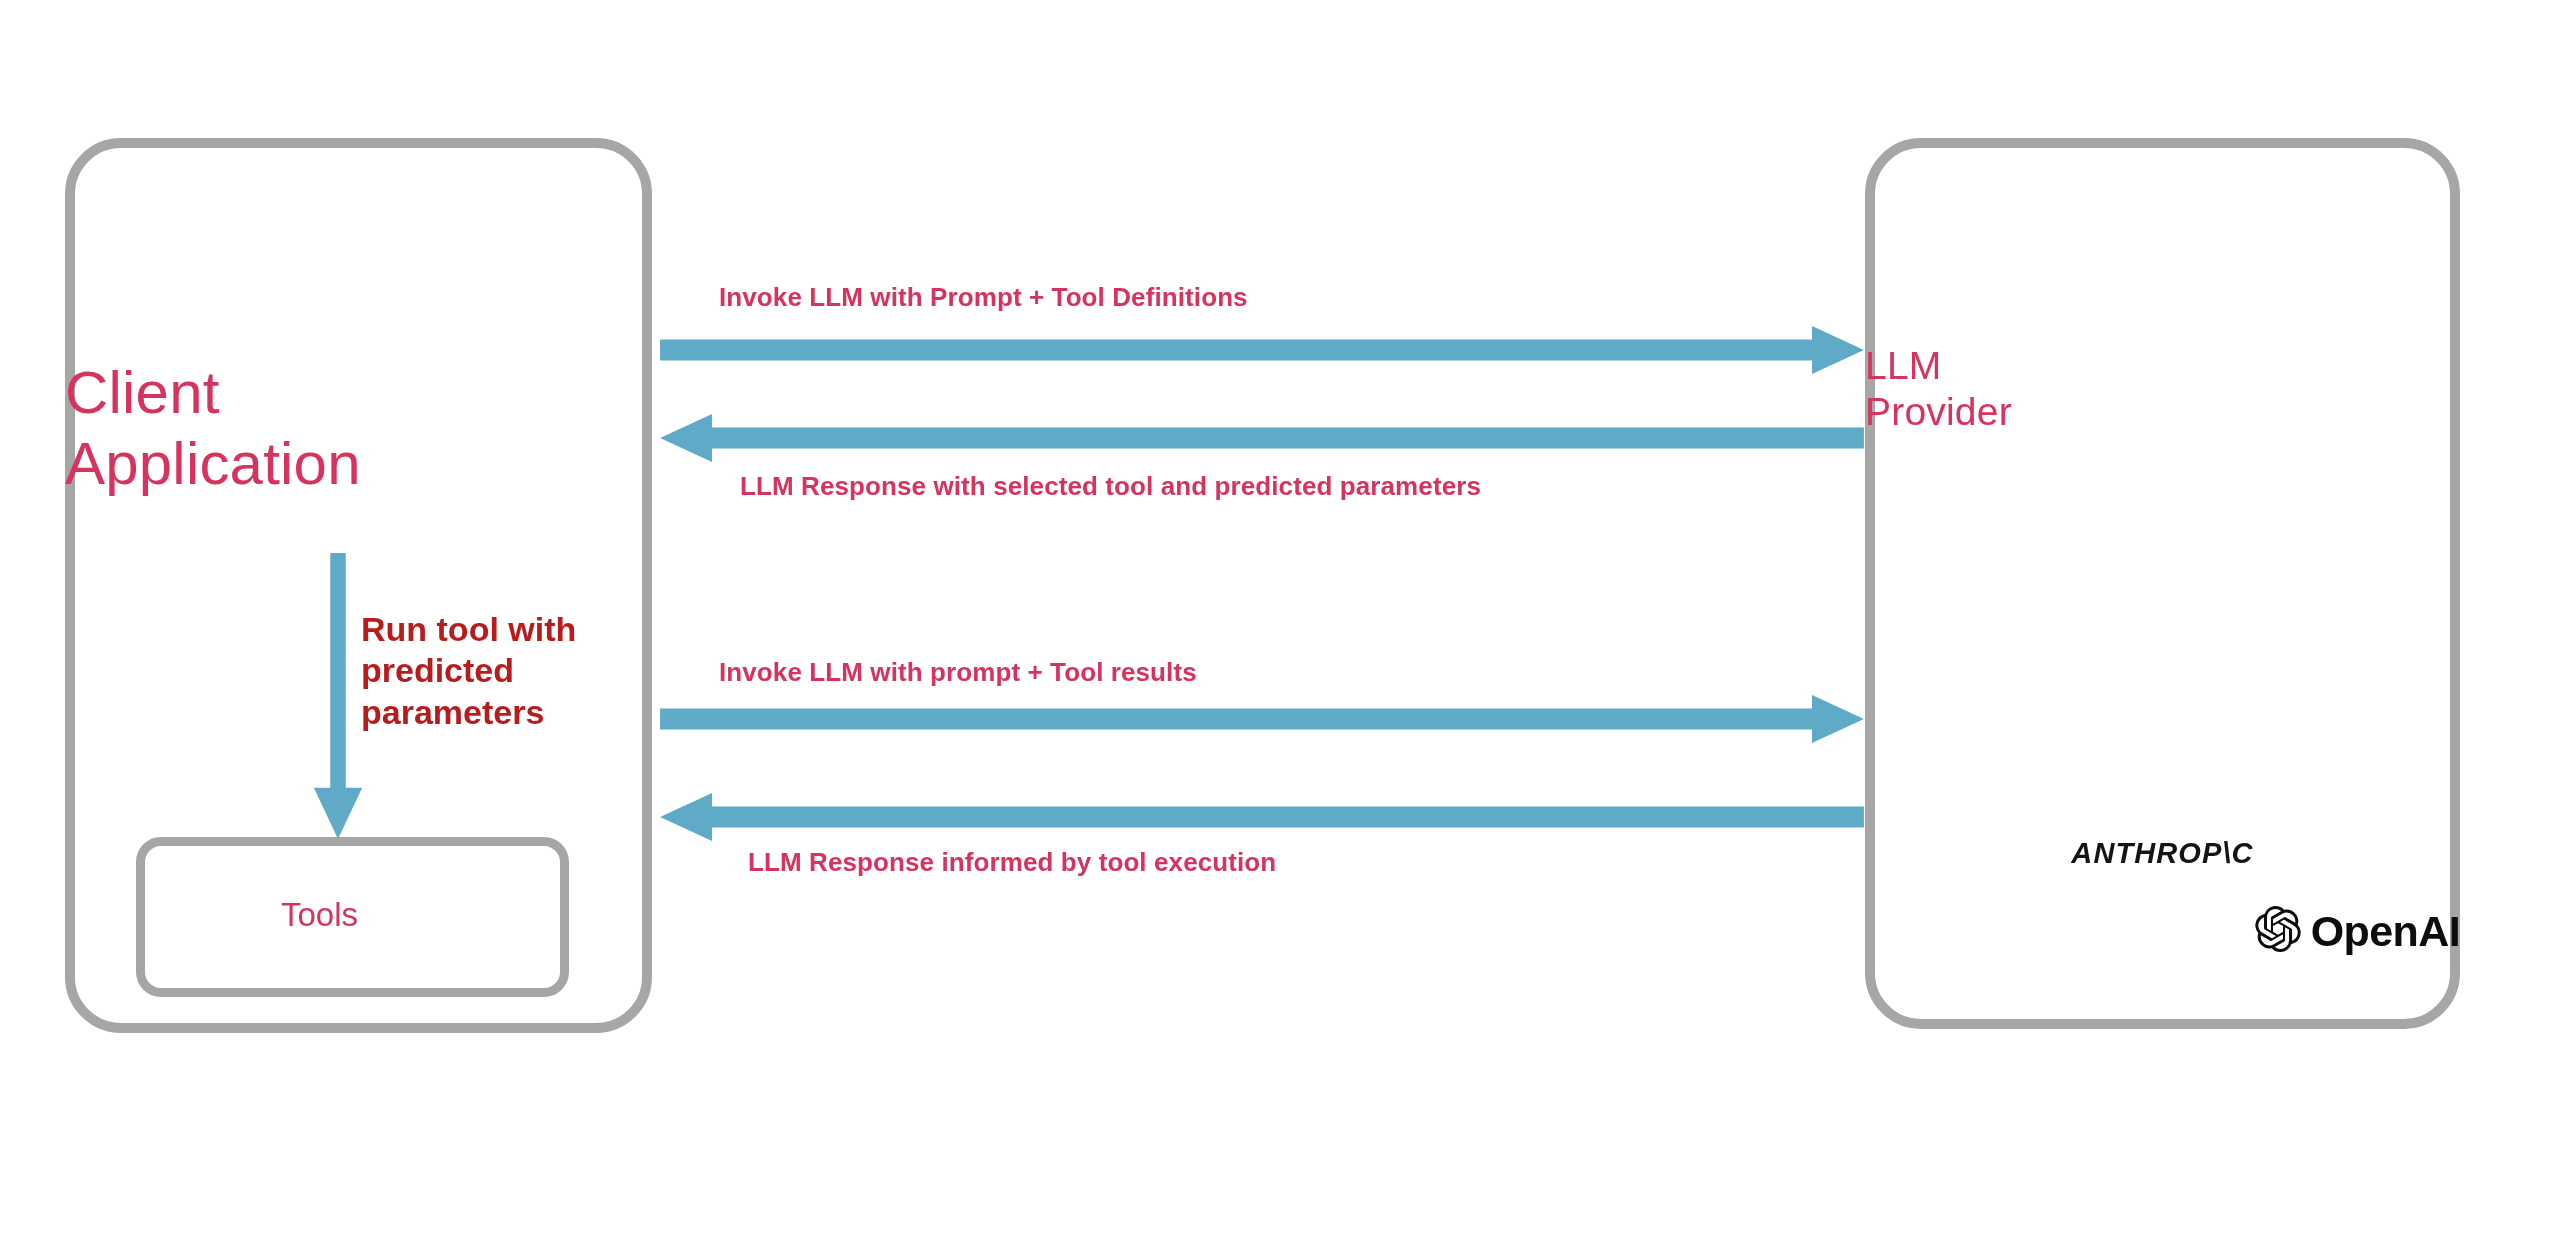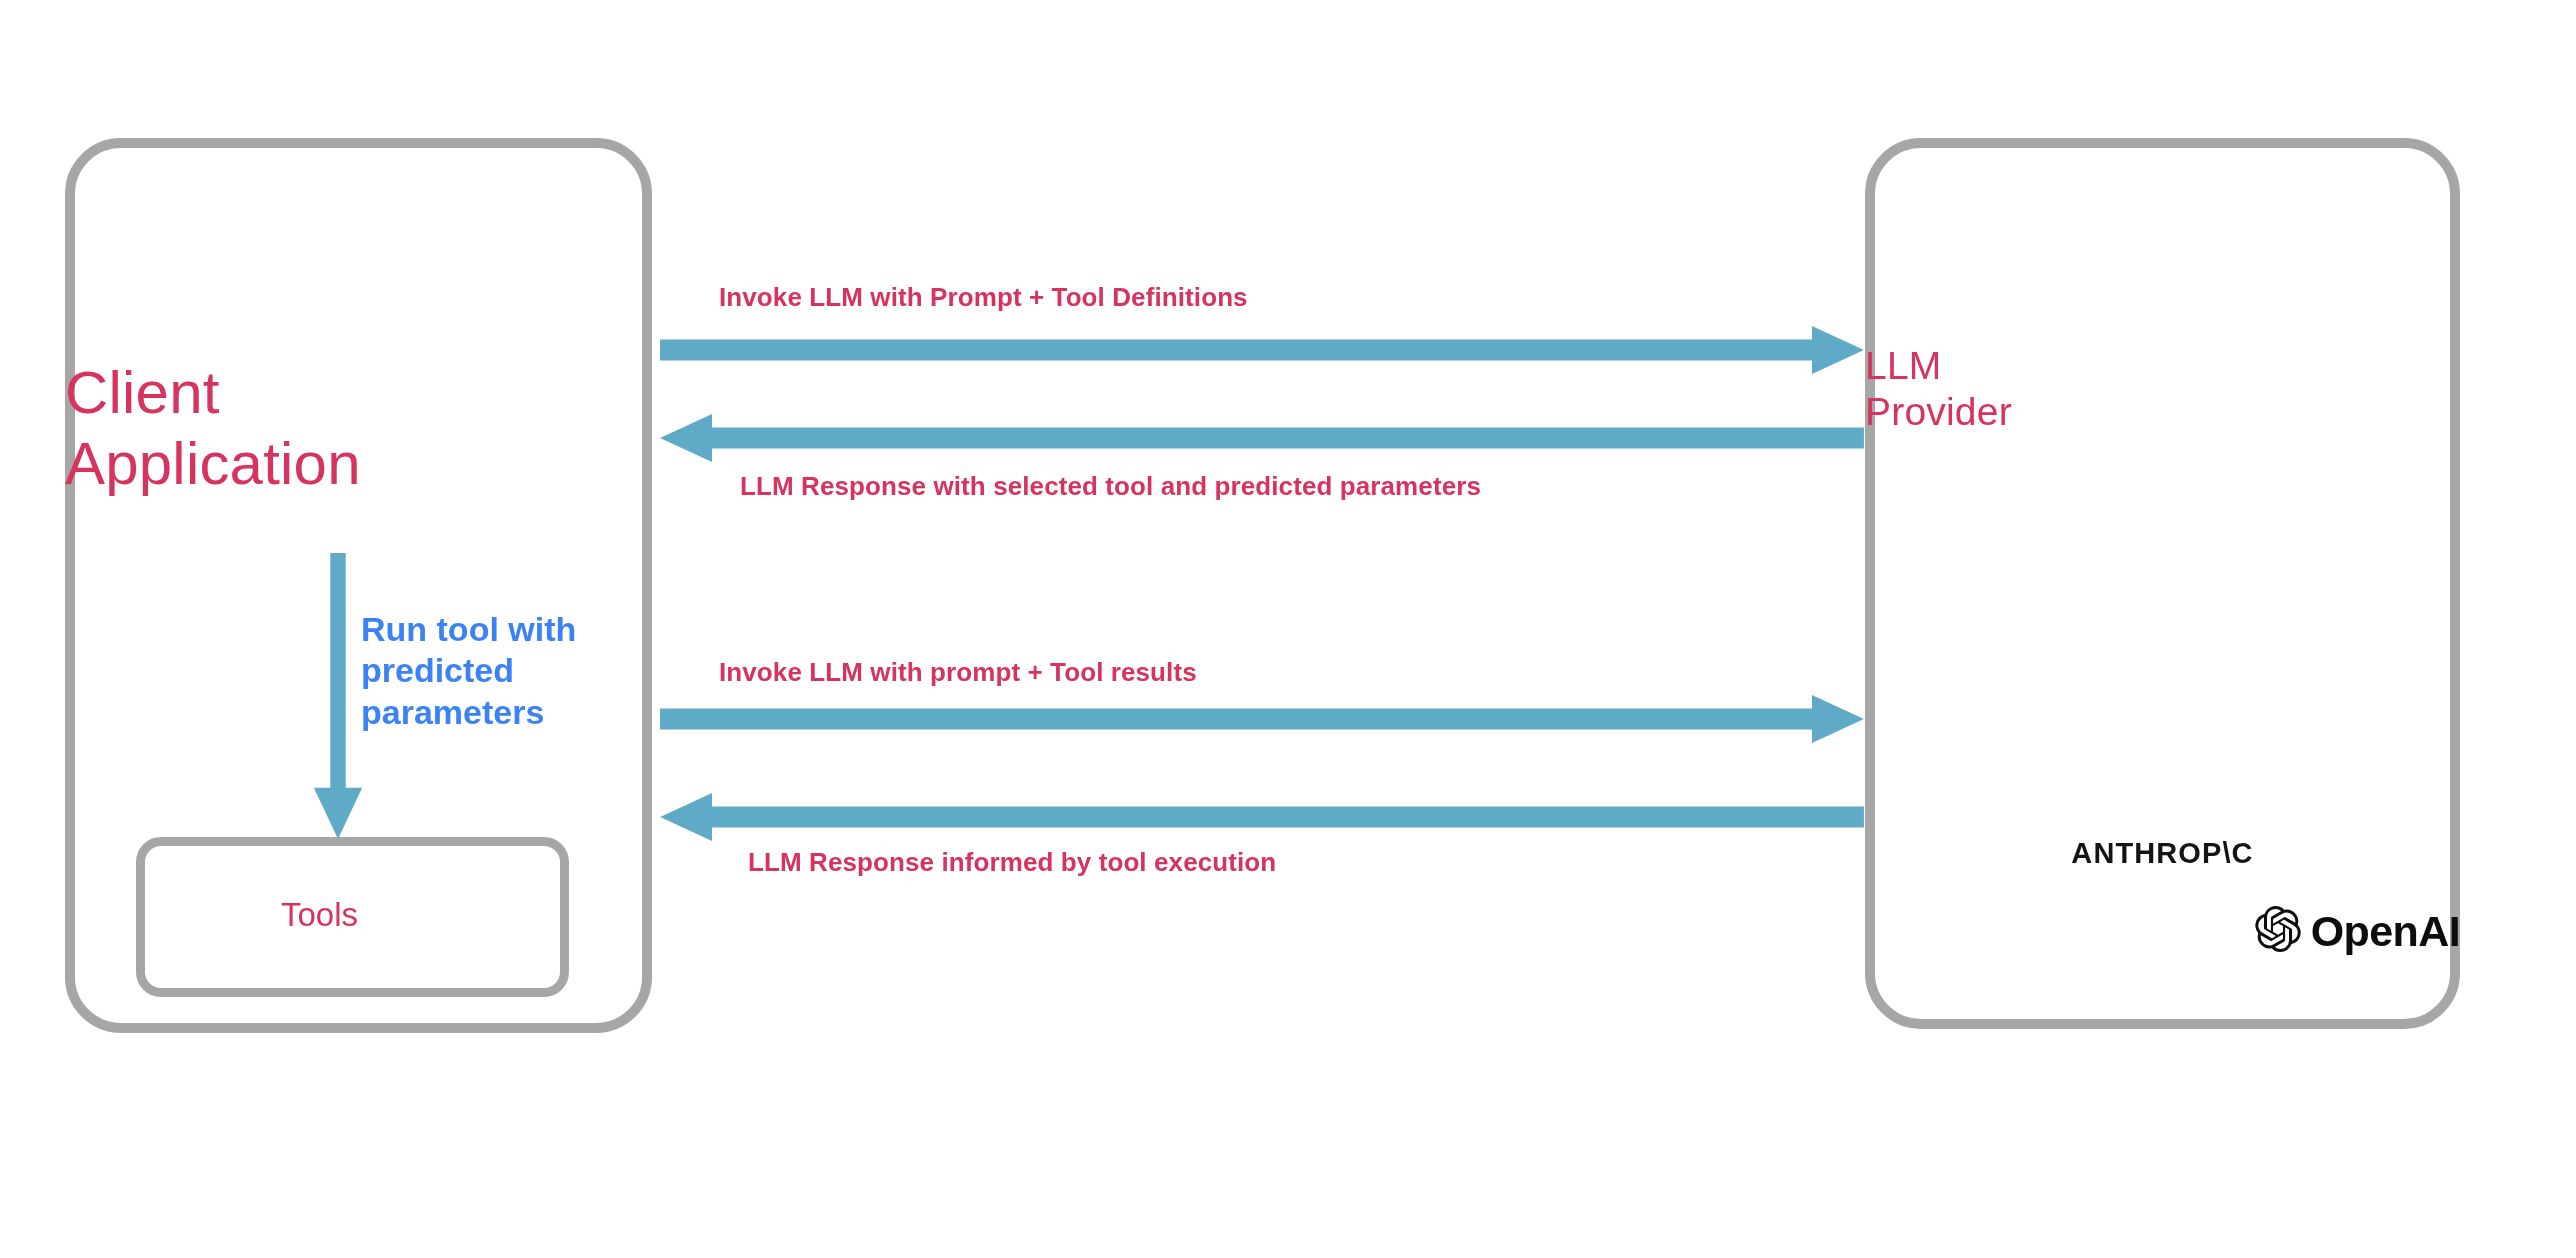--- a/index.html
+++ b/index.html
@@ -115,38 +115,39 @@
   #label-1 { left: 719px;  top: 282px; }
   #label-2 { left: 740px;  top: 471px; }
   #label-3 { left: 719px;  top: 657px; }
   #label-4 { left: 748px;  top: 847px; }
 
   #label-run-tool {
     position: absolute;
     left: 361px;
     top: 609px;
     width: 290px;
-    color: #3b82f6;
+    color: #b91c1c;
     font-size: 34px;
     font-weight: 700;
     line-height: 1.22;
     white-space: pre-line;
   }
 
   
   #anthropic-logo {
     position: absolute;
     left: 1865px;
     top: 837px;
     width: 595px;
     text-align: center;
     color: #141413;
     font-size: 29px;
     font-weight: 700;
     letter-spacing: 1.1px;
+    font-style: italic;
   }
   #openai-logo {
     position: absolute;
     left: 1865px;
     top: 906px;
     width: 595px;
     display: flex;
     align-items: center;
     justify-content: flex-end;
     gap: 9.7px;

